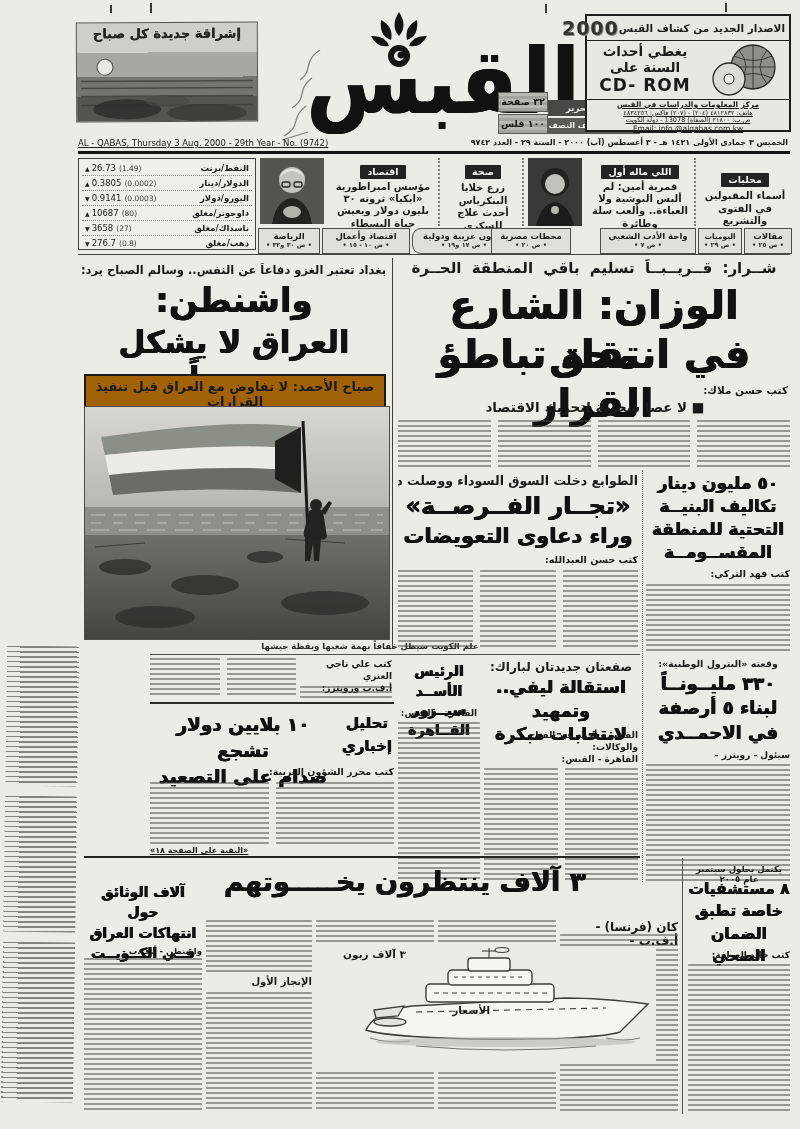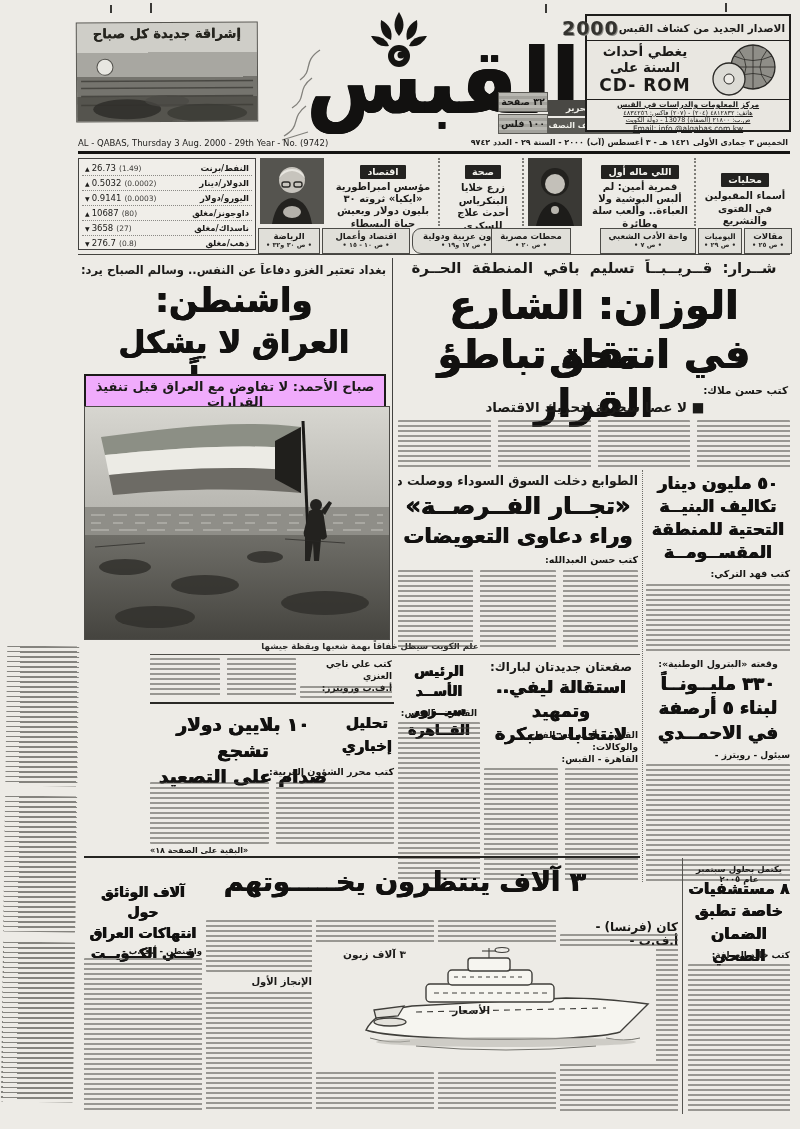--- a/index.html
+++ b/index.html
@@ -3,21 +3,21 @@
 <meta charset="utf-8">
 <style>
   html,body{margin:0;padding:0;background:#c9c8c4;}
   .page{position:relative;width:800px;height:1129px;background:#edebe6;overflow:hidden;
         font-family:"DejaVu Sans",sans-serif;color:#1b1a18;direction:rtl;
         box-shadow:0 0 14px rgba(0,0,0,.35);}
   .abs{position:absolute;}
   .b{font-weight:bold;}
   .ctr{text-align:center;}
   .rgt{text-align:right;}
-  .lft{text-align:left;}
+  .lft{text-align:left;text-decoration:underline;}
   .hl{font-weight:bold;color:#121110;letter-spacing:-.5px;
       text-shadow:.45px 0 0 currentColor,-.45px 0 0 currentColor;}
   
   .sim{background-image:repeating-linear-gradient(to bottom,#45443f 0 1.8px,transparent 1.8px 5px);
        opacity:.5;border-radius:1px;}
   .sim.dense{opacity:.62;}
   .cols{display:flex;gap:7px;}
   .cols>div{flex:1;}
   .chip{background:#232220;color:#f3f2ed;font-weight:bold;display:inline-block;
         padding:1px 7px 2px;border-radius:1px;}
@@ -127,21 +127,21 @@
   <div class="abs" style="left:78px;top:158px;width:178px;height:92px;border:1px solid #434240;background:#f0eee9;padding:2px 3px;box-sizing:border-box;">
     <div class="mrow">
         <span class="lab">النفط/برنت</span>
         <span class="chg">(1.49)</span>
         <span class="val">26.73</span>
         <span class="arr">▲</span>
       </div>
     <div class="mrow">
         <span class="lab">الدولار/دينار</span>
         <span class="chg">(0.0002)</span>
-        <span class="val">0.5032</span>
+        <span class="val">0.3805</span>
         <span class="arr">▲</span>
       </div>
     <div class="mrow">
         <span class="lab">اليورو/دولار</span>
         <span class="chg">(0.0003)</span>
         <span class="val">0.9141</span>
         <span class="arr">▼</span>
       </div>
     <div class="mrow">
         <span class="lab">داوجونز/مغلق</span>
@@ -245,21 +245,21 @@
     <div class="sim"></div>
     <div class="sim"></div>
     <div class="sim"></div>
   </div>
 
   <div class="abs vrule" style="left:392px;top:258px;width:1px;height:390px;"></div>
 
   <div class="abs kick ctr" style="left:82px;top:263px;width:304px;font-size:11.5px;">بغداد تعتبر الغزو دفاعاً عن النفس.. وسالم الصباح يرد: سخافات</div>
   <div class="abs hl ctr" style="left:82px;top:280px;width:304px;font-size:34px;">واشنطن:</div>
   <div class="abs hl ctr" style="left:82px;top:324px;width:304px;font-size:31px;">العراق لا يشكل تهديداً</div>
-  <div class="abs b ctr" style="left:84px;top:374px;width:298px;border:2px solid #1c1b19;font-size:13px;padding:3px 0;background:#f0abfc;">صباح الأحمد: لا تفاوض مع العراق قبل تنفيذ القرارات</div>
+  <div class="abs b ctr" style="left:84px;top:374px;width:298px;border:2px solid #1c1b19;font-size:13px;padding:3px 0;background:#a16207;">صباح الأحمد: لا تفاوض مع العراق قبل تنفيذ القرارات</div>
 
   <svg class="abs" style="left:84px;top:406px;width:304px;height:232px;border:1px solid #4c4b47;" viewBox="0 0 304 232">
     <defs>
       <linearGradient id="sky" x1="0" y1="0" x2="0" y2="1">
         <stop offset="0" stop-color="#d7d6d0"></stop>
           <stop offset="1" stop-color="#b0afa9"></stop>
       </linearGradient>
       <linearGradient id="beach" x1="0" y1="0" x2="0" y2="1">
         <stop offset="0" stop-color="#6f6e68"></stop>
           <stop offset="1" stop-color="#45443f"></stop>

